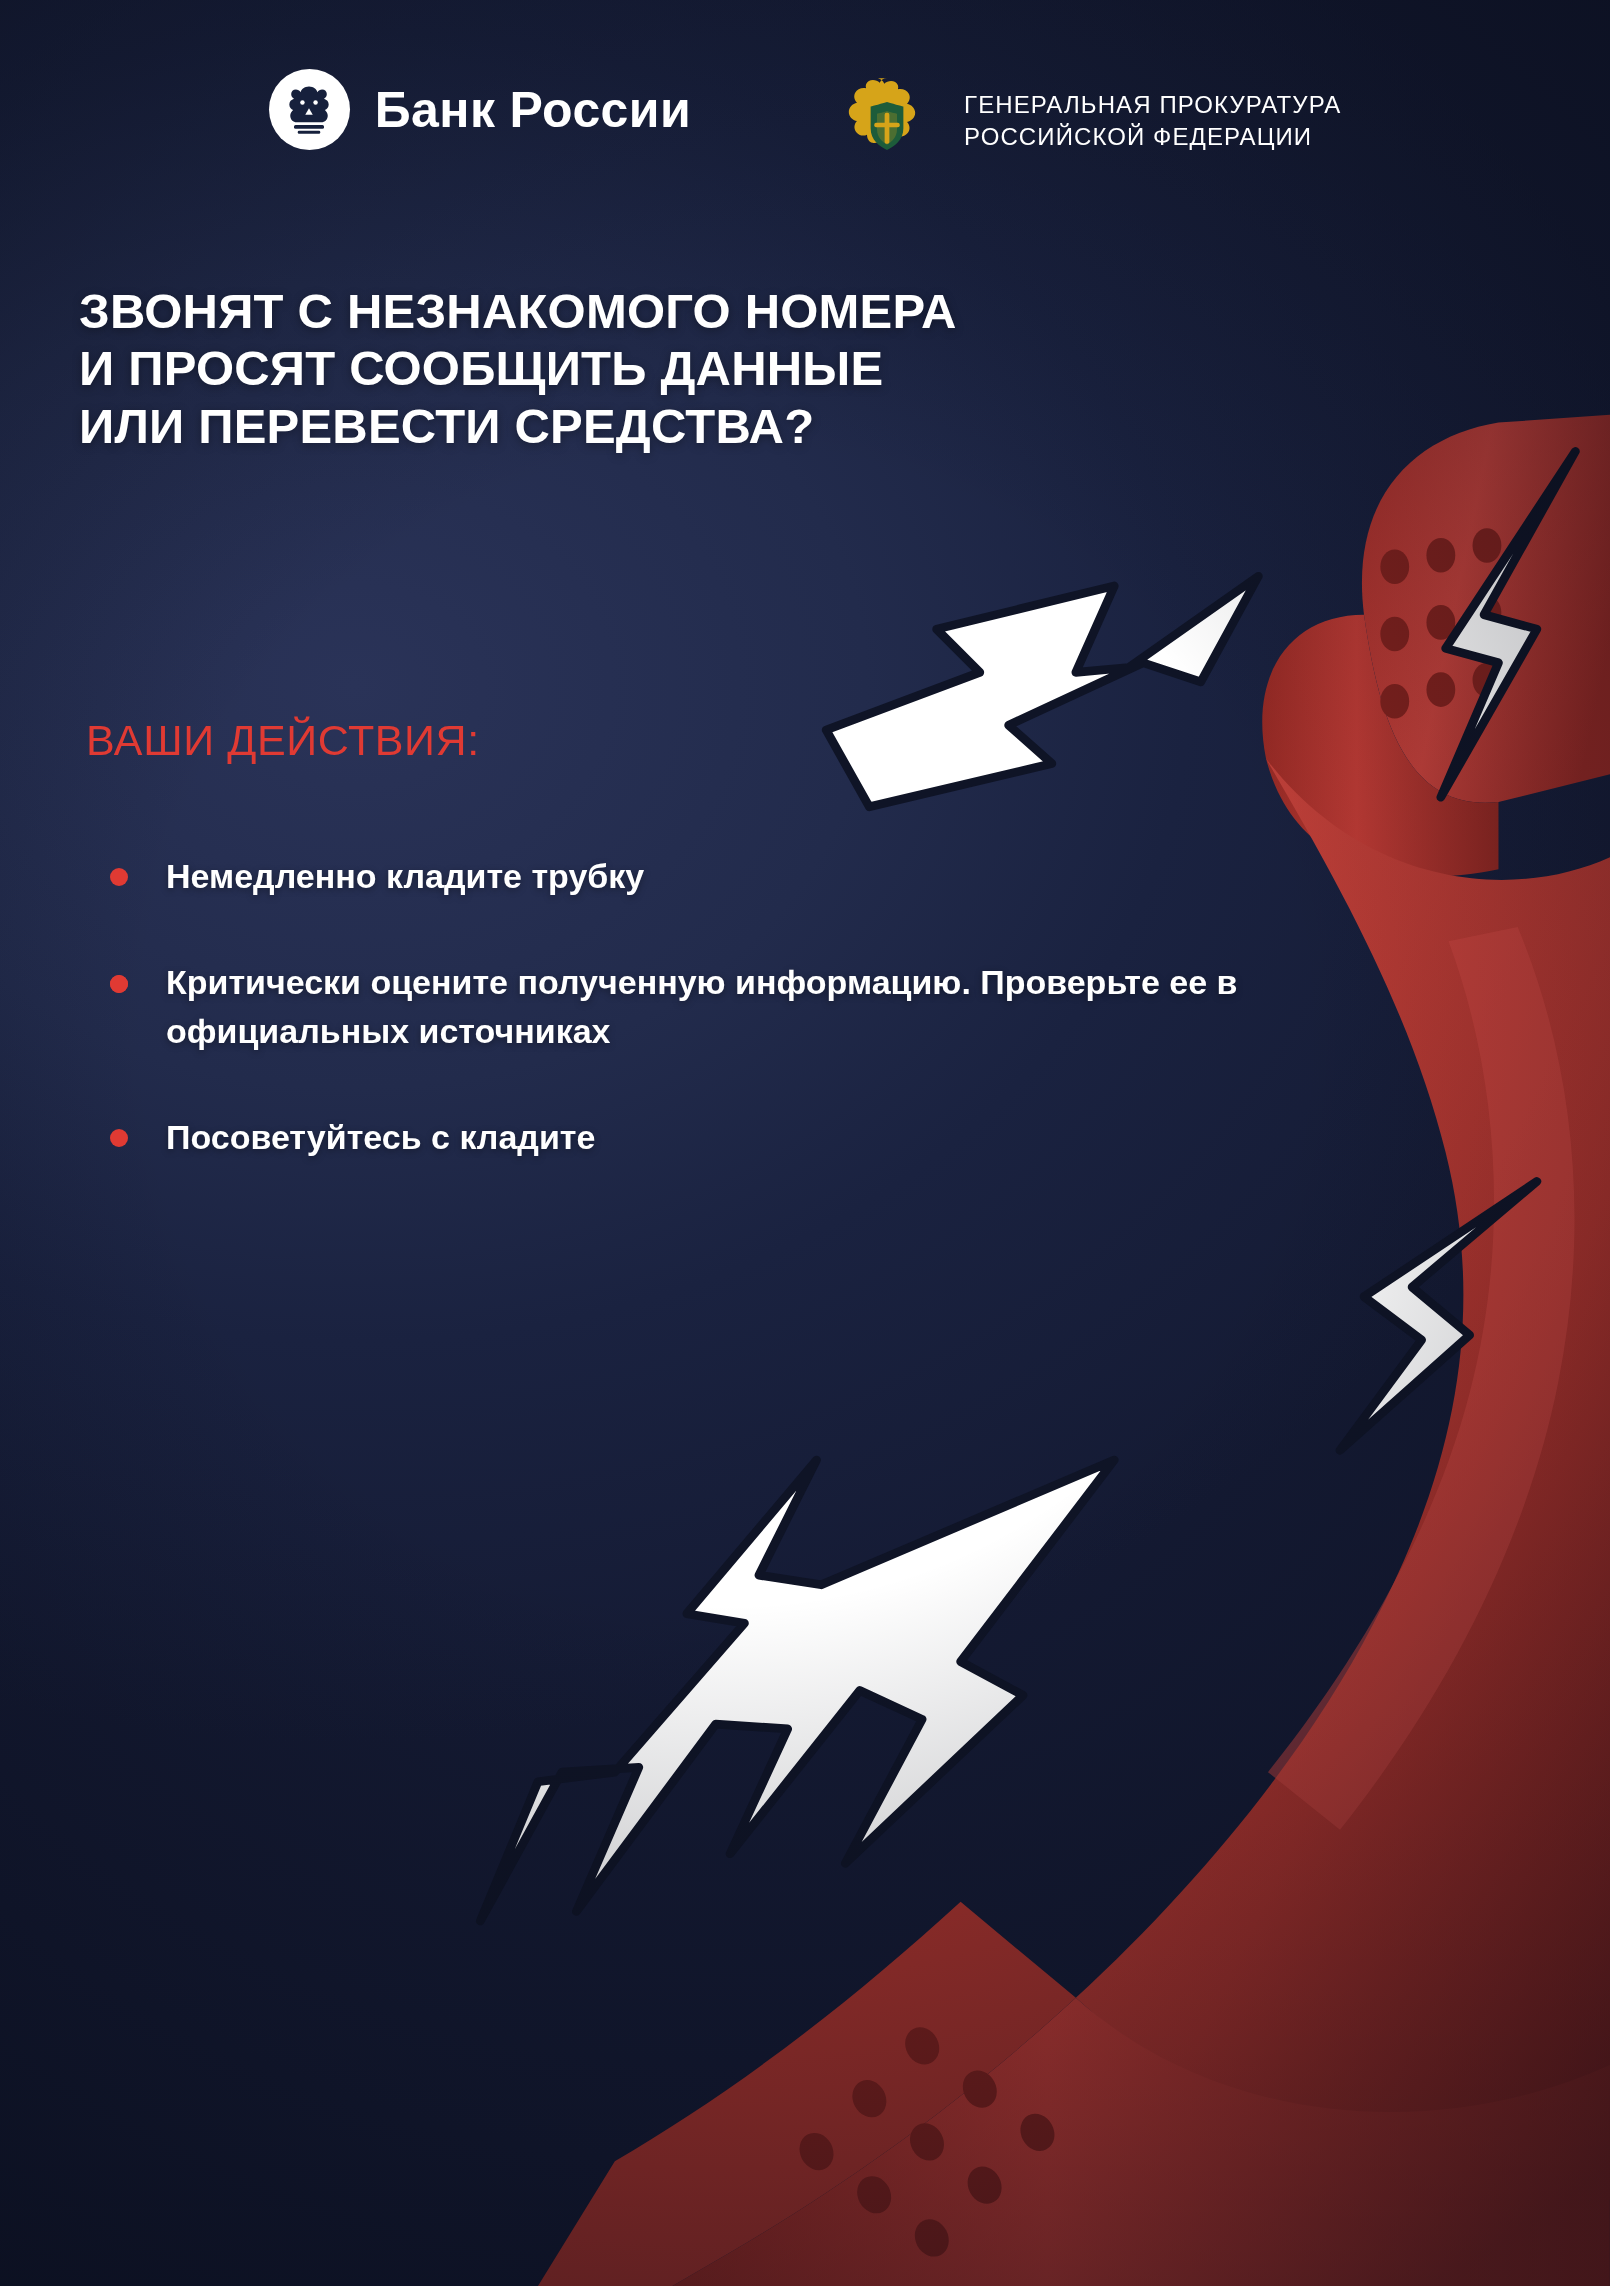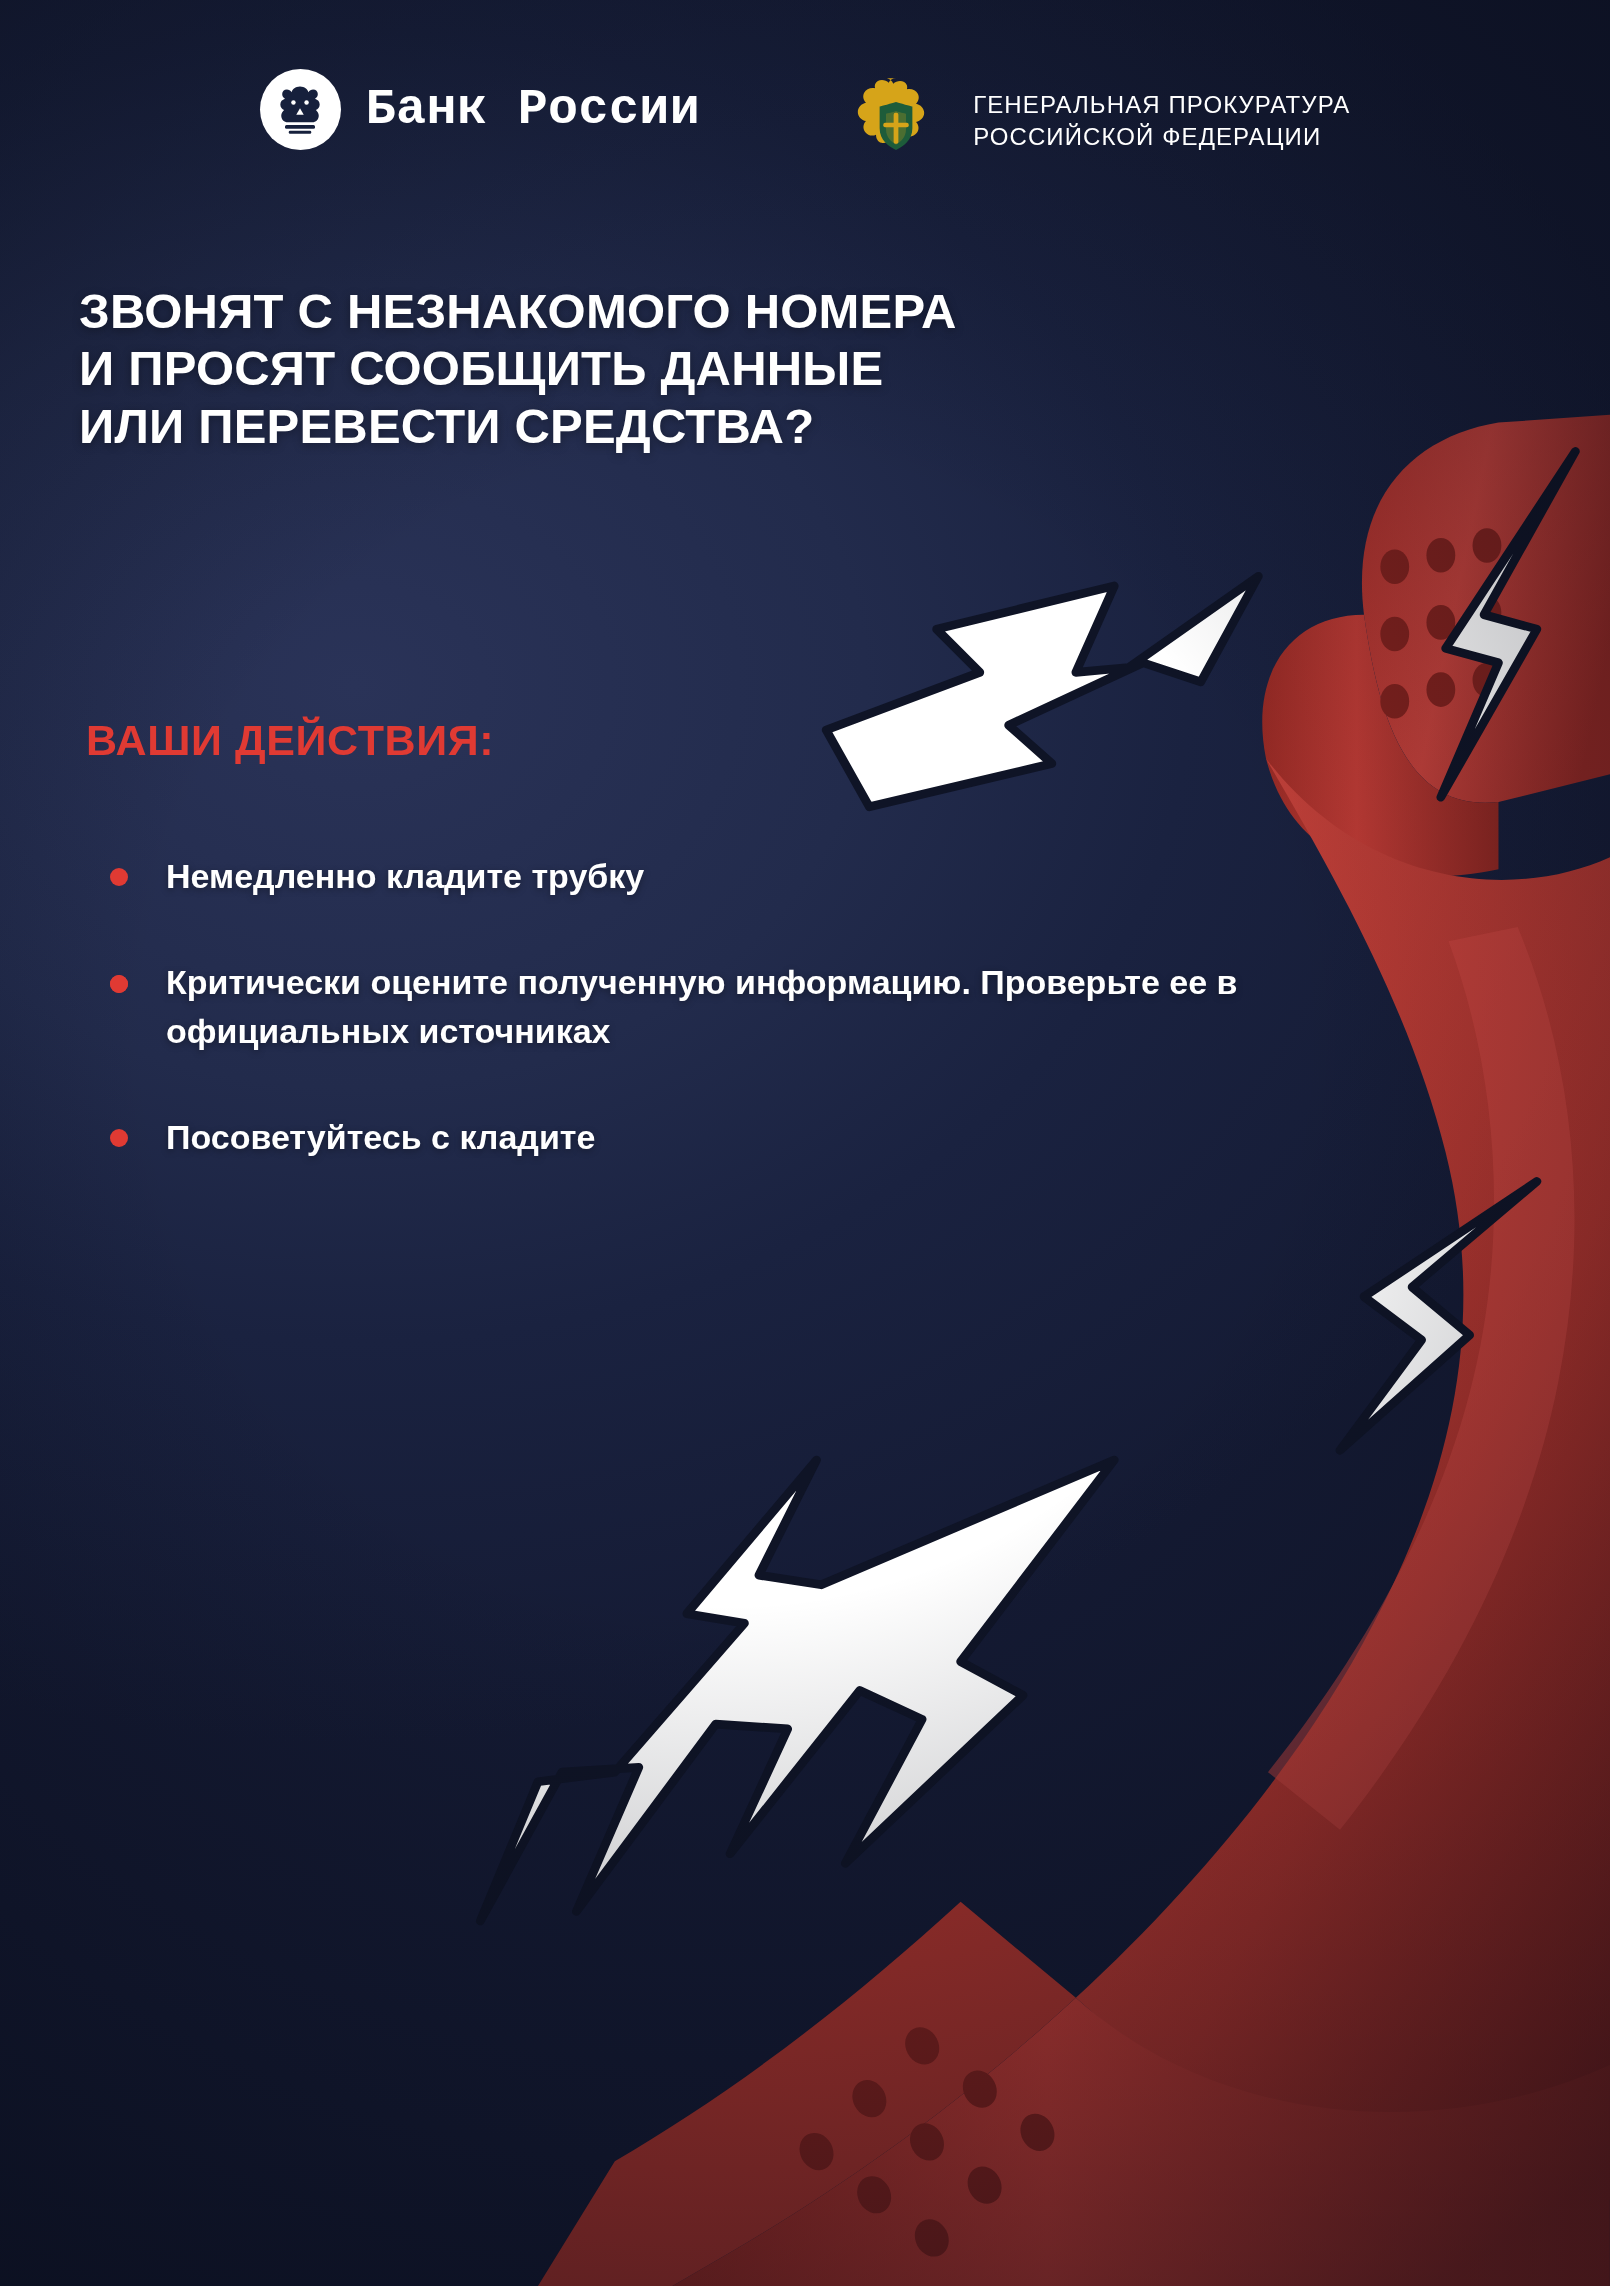--- a/index.html
+++ b/index.html
@@ -49,21 +49,21 @@
     height: 81px;
     border-radius: 50%;
     background: #ffffff;
     display: flex;
     align-items: center;
     justify-content: center;
     flex: none;
   }
   .cbr-name {
     color: #ffffff;
-    font-family: Liberation Mono, monospace;
+    font-family: Liberation Sans, sans-serif;
     font-size: 50px;
     font-weight: 700;
     letter-spacing: 0.4px;
     white-space: nowrap;
   }
   .proc-mark {
     width: 104px;
     height: 104px;
     flex: none;
     display: flex;
@@ -97,21 +97,21 @@
   }
   .headline div { white-space: nowrap; }
 
   
   .actions-title {
     position: absolute;
     top: 716px;
     left: 86px;
     color: #e03a33;
     font-size: 43px;
-    font-weight: 700;
+    font-weight: 400;
     letter-spacing: 0.6px;
     text-transform: uppercase;
     z-index: 8;
   }
   .bullets {
     position: absolute;
     top: 836px;
     left: 75px;
     width: 1278px;
     z-index: 8;

